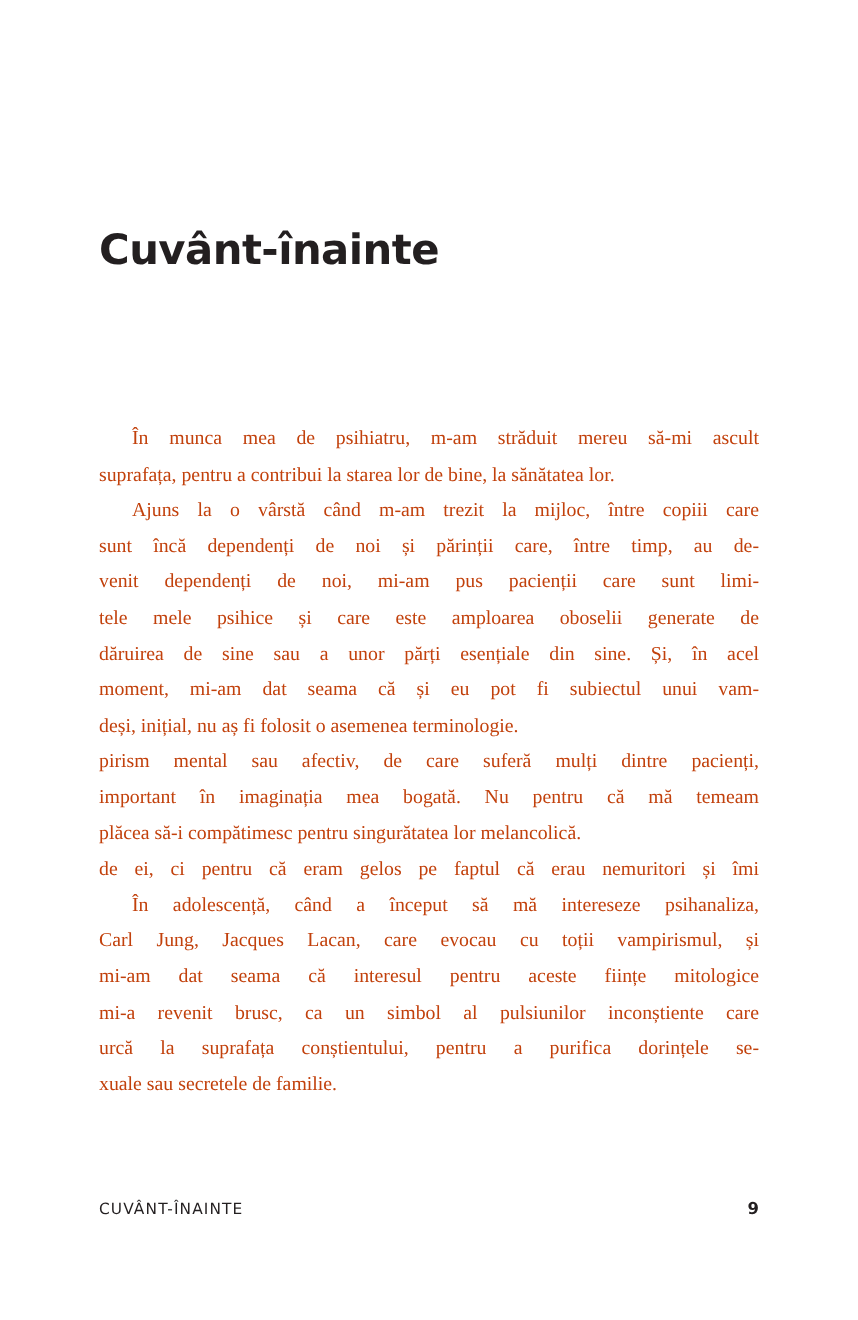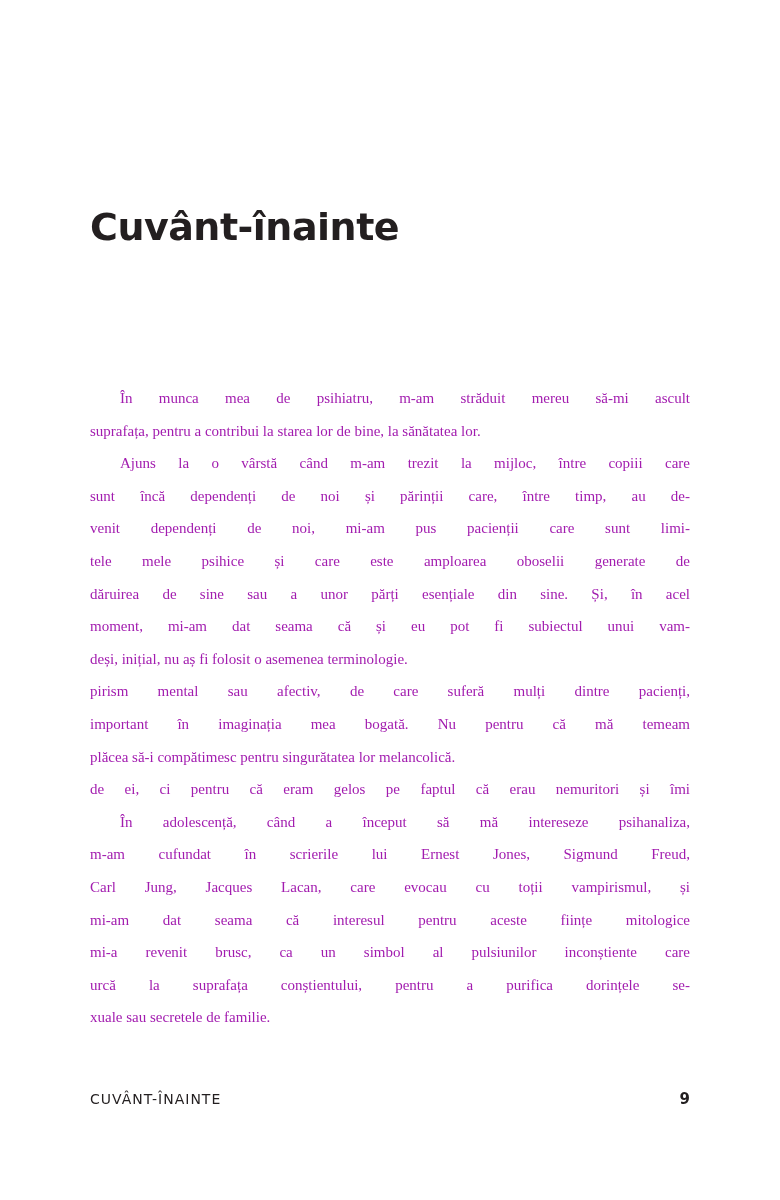--- a/index.html
+++ b/index.html
@@ -25,23 +25,23 @@
       letter-spacing: -0.5px;
       color: #231f20;
       line-height: 1;
     }
     .body-text {
       position: absolute;
       left: 90px;
       top: 382px;
       width: 600px;
       font-family: "Liberation Serif", serif;
-      font-size: 15px;
+      font-size: 18px;
       line-height: 32.6px;
-      color: #a21caf;
+      color: #c2410c;
     }
     .line {
       display: block;
       white-space: nowrap;
       text-align: justify;
       text-align-last: justify;
       height: 32.6px;
     }
     .line.indent {
       padding-left: 30px;
@@ -89,21 +89,20 @@
     <span class="line last">deși, inițial, nu aș fi folosit o asemenea terminologie.</span>
     <span class="line">pirism mental sau afectiv, de care suferă mulți dintre pacienți,</span>
   </div>
   <div>
     <span class="line">important în imaginația mea bogată. Nu pentru că mă temeam</span>
     <span class="line last">plăcea să-i compătimesc pentru singurătatea lor melancolică.</span>
     <span class="line">de ei, ci pentru că eram gelos pe faptul că erau nemuritori și îmi</span>
   </div>
   <div>
     <span class="line indent">În adolescență, când a început să mă intereseze psihanaliza,</span>
-    <span class="line">m-am cufundat în scrierile lui Ernest Jones, Sigmund Freud,</span>
     <span class="line">Carl Jung, Jacques Lacan, care evocau cu toții vampirismul, și</span>
     <span class="line">mi-am dat seama că interesul pentru aceste ființe mitologice</span>
     <span class="line">mi-a revenit brusc, ca un simbol al pulsiunilor inconștiente care</span>
     <span class="line">urcă la suprafața conștientului, pentru a purifica dorințele se-</span>
     <span class="line last">xuale sau secretele de familie.</span>
   </div>
 </div>
 
 <div class="running-footer">
   <span class="footer-title">CUVÂNT-ÎNAINTE</span>

